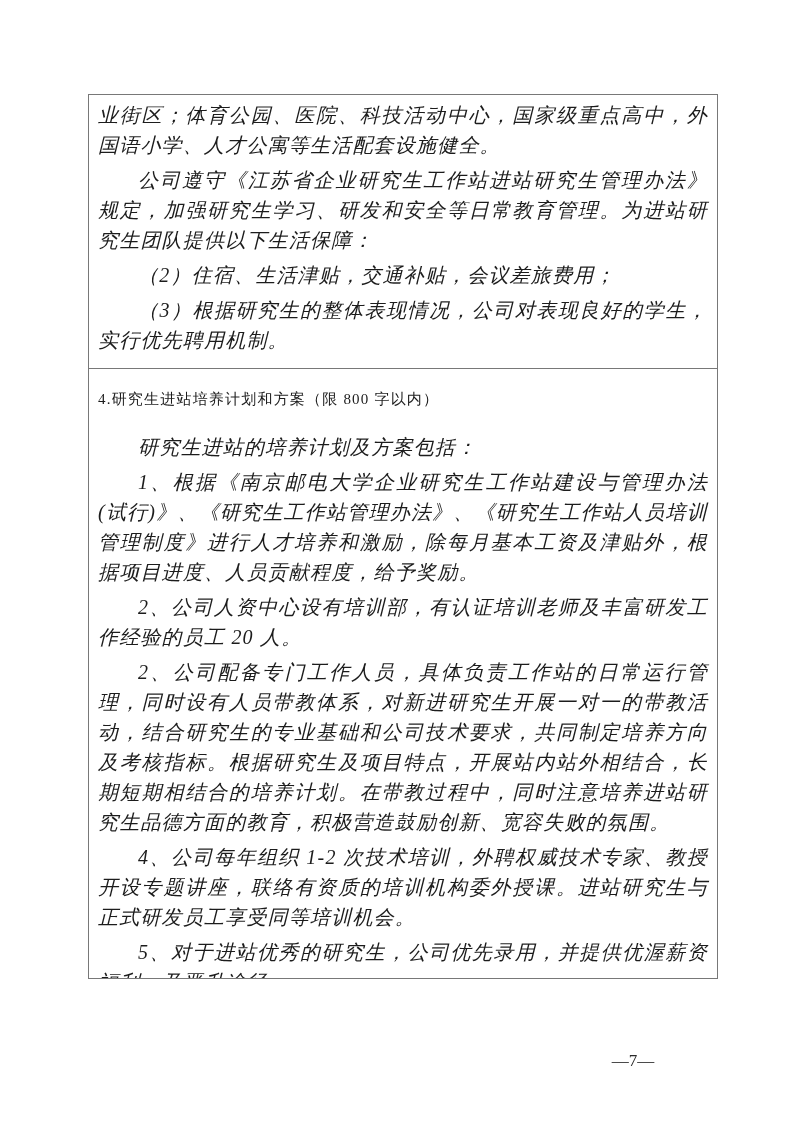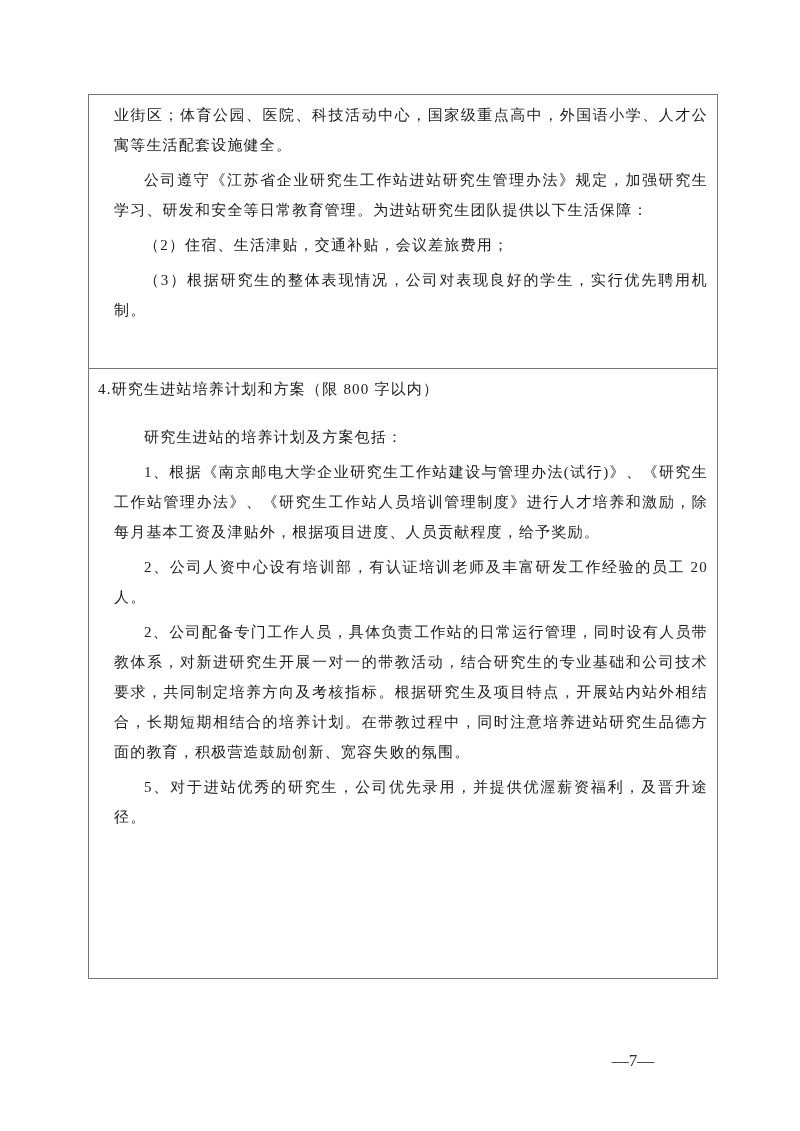--- a/index.html
+++ b/index.html
@@ -29,31 +29,32 @@
     overflow: hidden;
   }
   .cell-upper {
     height: 273px;
   }
   .cell-lower {
     height: 610px;
     border-top: 1px solid #787878;
   }
   p.para {
-    margin: 0 0 5px 16px;
-    font-size: 15px;
+    margin: 0 0 5px 0;
+    font-size: 20px;
     line-height: 30px;
     letter-spacing: 1.2px;
     text-align: justify;
     text-justify: inter-ideograph;
+    font-style: italic;
   }
   p.para:last-child { margin-bottom: 0; }
   .indent { text-indent: 2em; }
   .section-heading {
-    margin: 0 0 18px 0;
+    margin: 10px 0 18px 0;
     font-size: 15px;
     line-height: 30px;
     letter-spacing: 1.2px;
     font-weight: normal;
   }
   .footer-page-number {
     position: absolute;
     top: 1051px;
     left: 603px;
     width: 60px;
@@ -77,20 +78,21 @@
       <p class="para indent">（2）住宿、生活津贴，交通补贴，会议差旅费用；</p>
       <p class="para indent">（3）根据研究生的整体表现情况，公司对表现良好的学生，实行优先聘用机制。</p>
     </div>
 
     <div class="cell cell-lower">
       <p class="section-heading">4.研究生进站培养计划和方案（限 800 字以内）</p>
       <p class="para indent">研究生进站的培养计划及方案包括：</p>
       <p class="para indent">1、根据《南京邮电大学企业研究生工作站建设与管理办法(试行)》、《研究生工作站管理办法》、《研究生工作站人员培训管理制度》进行人才培养和激励，除每月基本工资及津贴外，根据项目进度、人员贡献程度，给予奖励。</p>
       <p class="para indent">2、公司人资中心设有培训部，有认证培训老师及丰富研发工作经验的员工 20 人。</p>
       <p class="para indent">2、公司配备专门工作人员，具体负责工作站的日常运行管理，同时设有人员带教体系，对新进研究生开展一对一的带教活动，结合研究生的专业基础和公司技术要求，共同制定培养方向及考核指标。根据研究生及项目特点，开展站内站外相结合，长期短期相结合的培养计划。在带教过程中，同时注意培养进站研究生品德方面的教育，积极营造鼓励创新、宽容失败的氛围。</p>
+      <p class="para indent">4、公司每年组织 1-2 次技术培训，外聘权威技术专家、教授开设专题讲座，联络有资质的培训机构委外授课。进站研究生与正式研发员工享受同等培训机会。</p>
       <p class="para indent">5、对于进站优秀的研究生，公司优先录用，并提供优渥薪资福利，及晋升途径。</p>
     </div>
 
   </div>
 
   <div class="footer-page-number">—7—</div>
 
 </div>
 
 </body></html>

